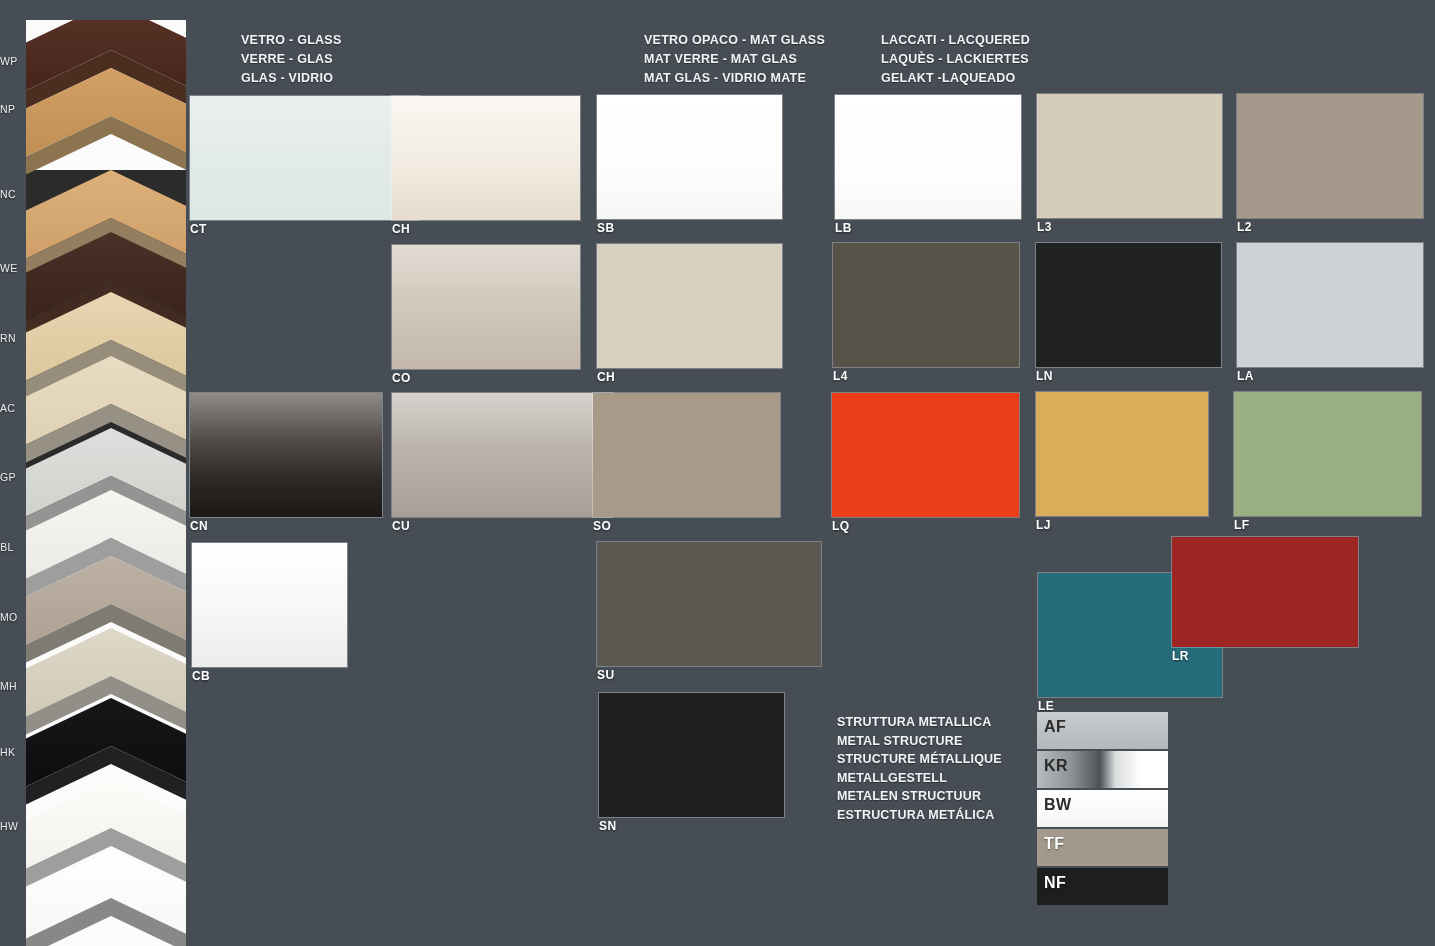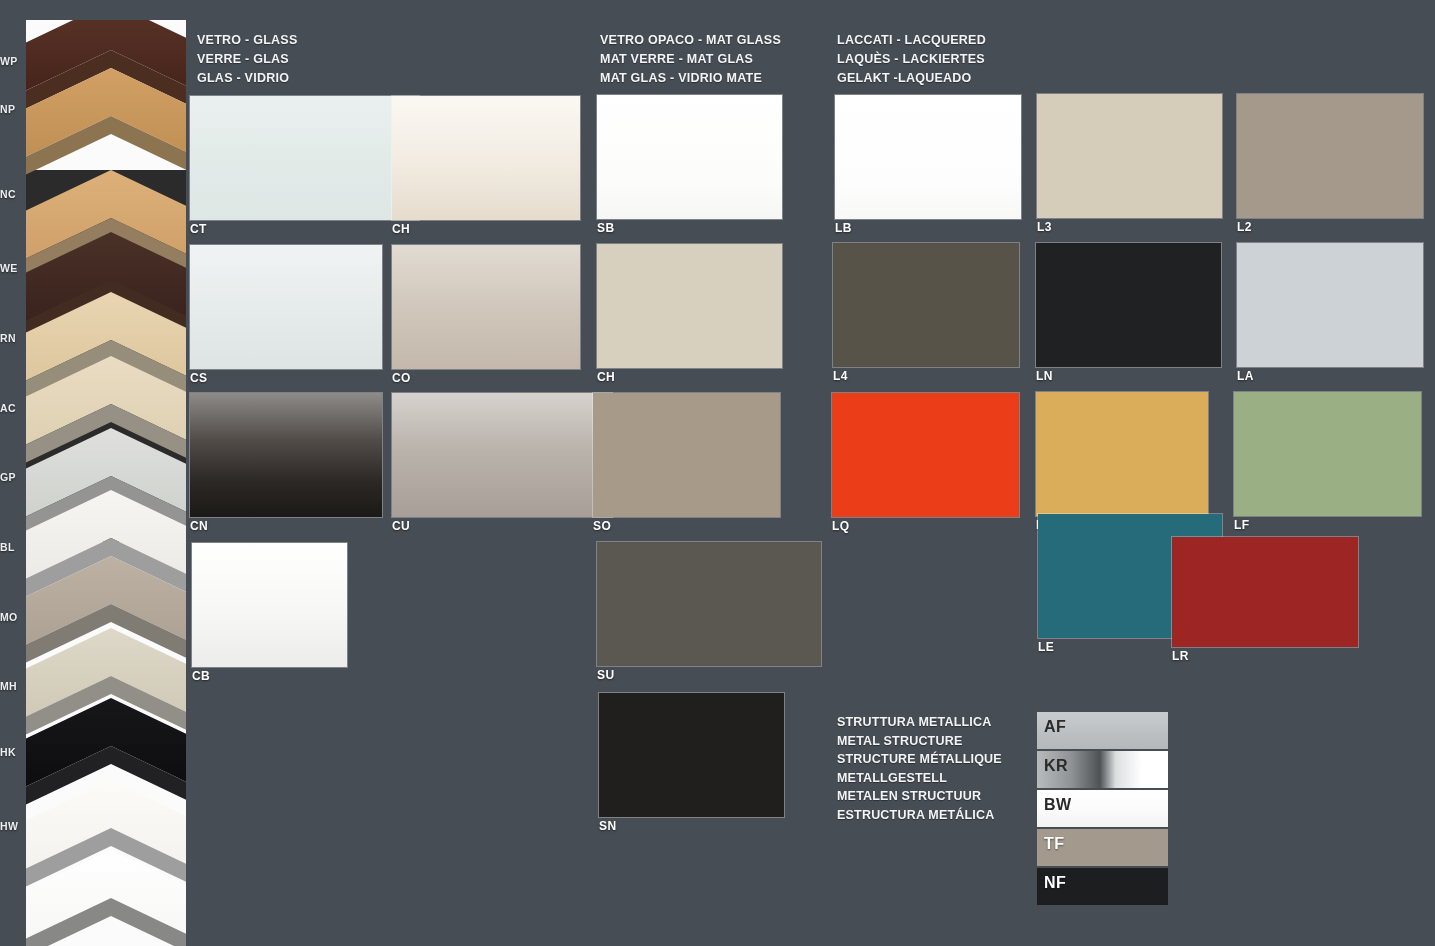--- a/index.html
+++ b/index.html
@@ -14,21 +14,21 @@
 
   
   .finish-rail{
     position:absolute;left:0;top:0;width:26px;height:946px;
     background:#474d54;z-index:4;
   }
   .finish-code{
     position:absolute;left:0;width:14px;
     text-align:center;
     color:#eceff1;
-    font-size:10.5px;font-weight:bold;
+    font-size:10.5px;font-weight:normal;
     letter-spacing:.3px;
     font-family:"Liberation Sans", sans-serif;
     text-shadow:0 1px 2px rgba(0,0,0,.55);
   }
   .panel-photo{
     position:absolute;left:26px;top:20px;
     width:160px;height:926px;
     overflow:hidden;
     background:#2b2b2b;
   }
@@ -44,21 +44,21 @@
     clip-path:polygon(0% 78%, 50% 32%, 100% 78%, 100% 90%, 50% 44%, 0% 90%);
     filter:brightness(.62);
   }
   .photo-white{position:absolute;left:0;right:0;background:#fbfbfb;}
 
   
   .col-head{position:absolute;color:#f2f4f6;font-weight:bold;font-size:12.5px;
             letter-spacing:.25px;line-height:19px;
             font-family:"Liberation Sans", sans-serif;
             text-shadow:0 1px 1px rgba(0,0,0,.4);}
-  .col-head div{white-space:nowrap;}
+  .col-head div{white-space:nowrap;margin-left:44px;}
 
   
   .swatch{position:absolute;}
   .swatch .chip{position:absolute;left:0;top:0;width:100%;height:100%;
                 box-shadow:0 0 0 1px rgba(255,255,255,.30);}
   .swatch .code{
     position:absolute;left:0;top:100%;margin-top:2px;
     color:#ffffff;font-weight:bold;font-size:12px;letter-spacing:.4px;
     font-family:"Liberation Sans", sans-serif;
     text-shadow:0 1px 2px rgba(0,0,0,.5);
@@ -178,24 +178,20 @@
       <div>GLAS - VIDRIO</div>
     </div>
     <div class="swatch" style="left: 190px; top: 96px; width: 229px; height: 124px;">
       <div class="chip" style="background: linear-gradient(rgb(234, 240, 239) 0%, rgb(227, 235, 233) 45%, rgb(221, 231, 228) 100%);"></div>
       <div class="code">CT</div>
     </div>
     <div class="swatch" style="left: 392px; top: 96px; width: 188px; height: 124px;">
       <div class="chip" style="background: linear-gradient(rgb(251, 248, 243) 0%, rgb(241, 235, 225) 55%, rgb(229, 220, 205) 100%);"></div>
       <div class="code">CH</div>
     </div>
-    <div class="swatch" style="left: 190px; top: 245px; width: 192px; height: 124px;">
-      <div class="chip" style="background: linear-gradient(rgb(240, 243, 243) 0%, rgb(230, 236, 235) 50%, rgb(221, 228, 227) 100%);"></div>
-      <div class="code">CS</div>
-    </div>
     <div class="swatch" style="left: 392px; top: 245px; width: 188px; height: 124px;">
       <div class="chip" style="background: linear-gradient(rgb(226, 219, 210) 0%, rgb(207, 197, 185) 55%, rgb(195, 184, 171) 100%);"></div>
       <div class="code">CO</div>
     </div>
     <div class="swatch" style="left: 190px; top: 393px; width: 192px; height: 124px;">
       <div class="chip" style="background: linear-gradient(rgb(142, 139, 136) 0%, rgb(81, 76, 72) 38%, rgb(43, 39, 36) 72%, rgb(27, 25, 23) 100%);"></div>
       <div class="code">CN</div>
     </div>
     <div class="swatch" style="left: 392px; top: 393px; width: 220px; height: 124px;">
       <div class="chip" style="background: linear-gradient(rgb(214, 210, 205) 0%, rgb(186, 179, 172) 45%, rgb(167, 158, 151) 100%);"></div>
@@ -264,21 +260,21 @@
       <div class="code">LQ</div>
     </div>
     <div class="swatch" style="left: 1036px; top: 392px; width: 172px; height: 124px;">
       <div class="chip" style="background: rgb(217, 173, 89);"></div>
       <div class="code">LJ</div>
     </div>
     <div class="swatch" style="left: 1234px; top: 392px; width: 187px; height: 124px;">
       <div class="chip" style="background: rgb(154, 175, 131);"></div>
       <div class="code">LF</div>
     </div>
-    <div class="swatch" style="left: 1038px; top: 514px; width: 184px; height: 124px; text-align: right;">
+    <div class="swatch" style="left: 1038px; top: 573px; width: 184px; height: 124px; text-align: right;">
       <div class="chip" style="background: rgb(37, 107, 121);"></div>
       <div class="code">LE</div>
     </div>
     <div class="swatch" style="left: 1172px; top: 537px; width: 186px; height: 110px;">
       <div class="chip" style="background: rgb(157, 37, 36);"></div>
       <div class="code">LR</div>
     </div>
     <div class="metal-head">
       <div>STRUTTURA METALLICA</div>
       <div>METAL STRUCTURE</div>

